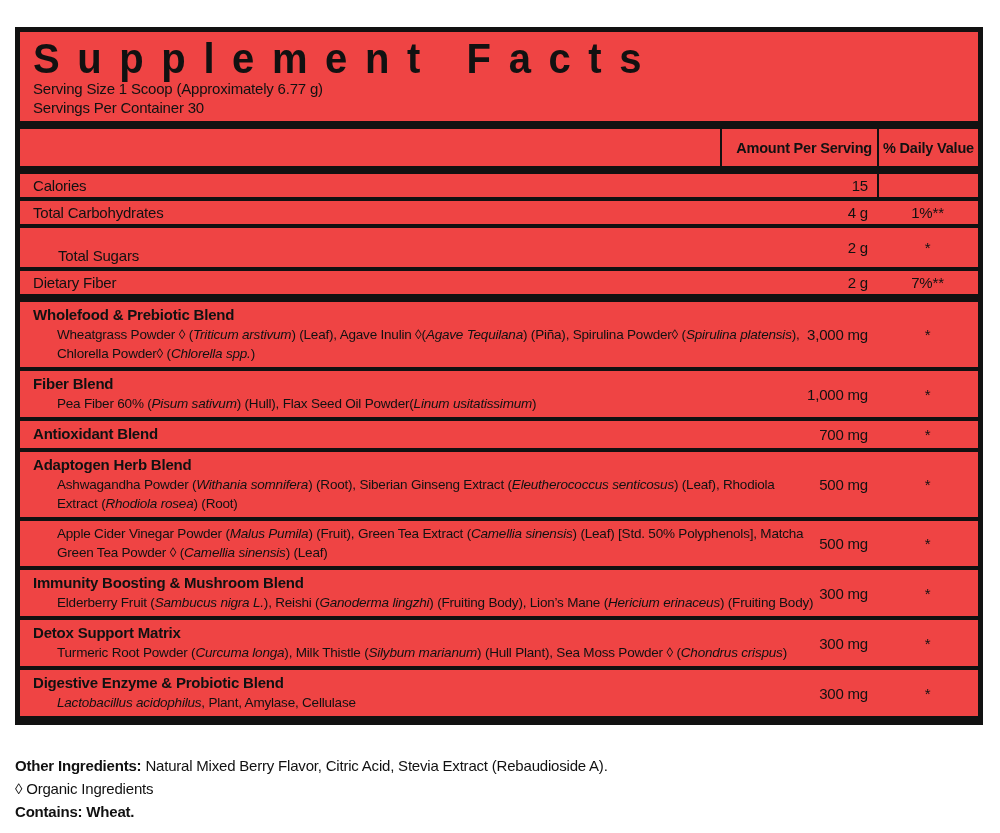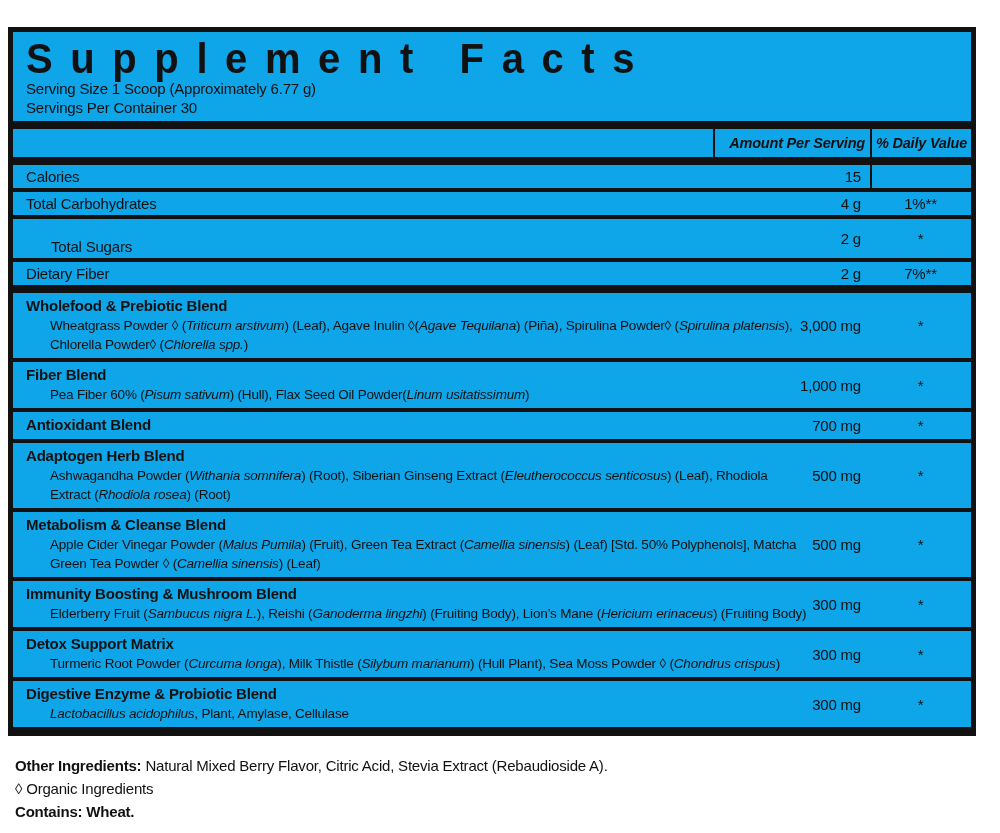--- a/index.html
+++ b/index.html
@@ -7,24 +7,24 @@
     width: 1000px;
     background: #ffffff;
     color: #111;
     font-family: "Liberation Sans", "DejaVu Sans", sans-serif;
     letter-spacing: -0.2px;
   }
   .page { width: 1000px; height: 833px; background: #fff; position: relative; }
 
   .label-box {
     position: absolute;
-    left: 8px; top: 27px;
+    left: 15px; top: 27px;
     width: 968px;
     border: 5px solid #111;
-    background: #0ea5e9;
+    background: #ef4444;
   }
 
   
   .title-area { padding: 4px 12px 4px 13px; }
   .sf-title {
     font-size: 40px;
     font-weight: bold;
     letter-spacing: 0.44em;
     white-space: nowrap;
     transform: scaleY(1.04);
@@ -34,22 +34,21 @@
   .serving-line { font-size: 15px; line-height: 18.5px; }
 
   .bar { background: #111; width: 100%; }
   .bar.thick { height: 8px; }
 
   
   .col-header-row {
     display: grid;
     grid-template-columns: 1fr 157px 101px;
     align-items: center;
-    height: 28px;
-    font-style: italic;
+    height: 37px;
   }
   .col-header-row .hdr-amt {
     font-weight: bold; font-size: 14.5px; text-align: right;
     padding-right: 5px; border-left: 2.5px solid #111;
     height: 100%; display: flex; align-items: center; justify-content: flex-end;
   }
   .col-header-row .hdr-dv {
     font-weight: bold; font-size: 14.5px; text-align: center;
     border-left: 2.5px solid #111;
     height: 100%; display: flex; align-items: center; justify-content: center;
@@ -170,21 +169,20 @@
   </div>
 
   <div class="blend-row">
     <div class="blend-name">Adaptogen Herb Blend</div>
     <div class="blend-ingredients"><span>Ashwagandha Powder (</span><i>Withania somnifera</i><span>) (Root), Siberian Ginseng Extract (</span><i>Eleutherococcus senticosus</i><span>) (Leaf), Rhodiola</span><br><span>Extract (</span><i>Rhodiola rosea</i><span>) (Root)</span></div>
     <span class="cell-amt">500 mg</span>
     <span class="cell-dv">*</span>
   </div>
 
   <div class="blend-row">
-    <div class="blend-name">Metabolism &amp; Cleanse Blend</div>
     <div class="blend-ingredients"><span>Apple Cider Vinegar Powder (</span><i>Malus Pumila</i><span>) (Fruit), Green Tea Extract (</span><i>Camellia sinensis</i><span>) (Leaf) [Std. 50% Polyphenols], Matcha</span><br><span>Green Tea Powder ◊ (</span><i>Camellia sinensis</i><span>) (Leaf)</span></div>
     <span class="cell-amt">500 mg</span>
     <span class="cell-dv">*</span>
   </div>
 
   <div class="blend-row">
     <div class="blend-name">Immunity Boosting &amp; Mushroom Blend</div>
     <div class="blend-ingredients"><span>Elderberry Fruit (</span><i>Sambucus nigra L.</i><span>), Reishi (</span><i>Ganoderma lingzhi</i><span>) (Fruiting Body), Lion’s Mane (</span><i>Hericium erinaceus</i><span>) (Fruiting Body)</span></div>
     <span class="cell-amt">300 mg</span>
     <span class="cell-dv">*</span>

